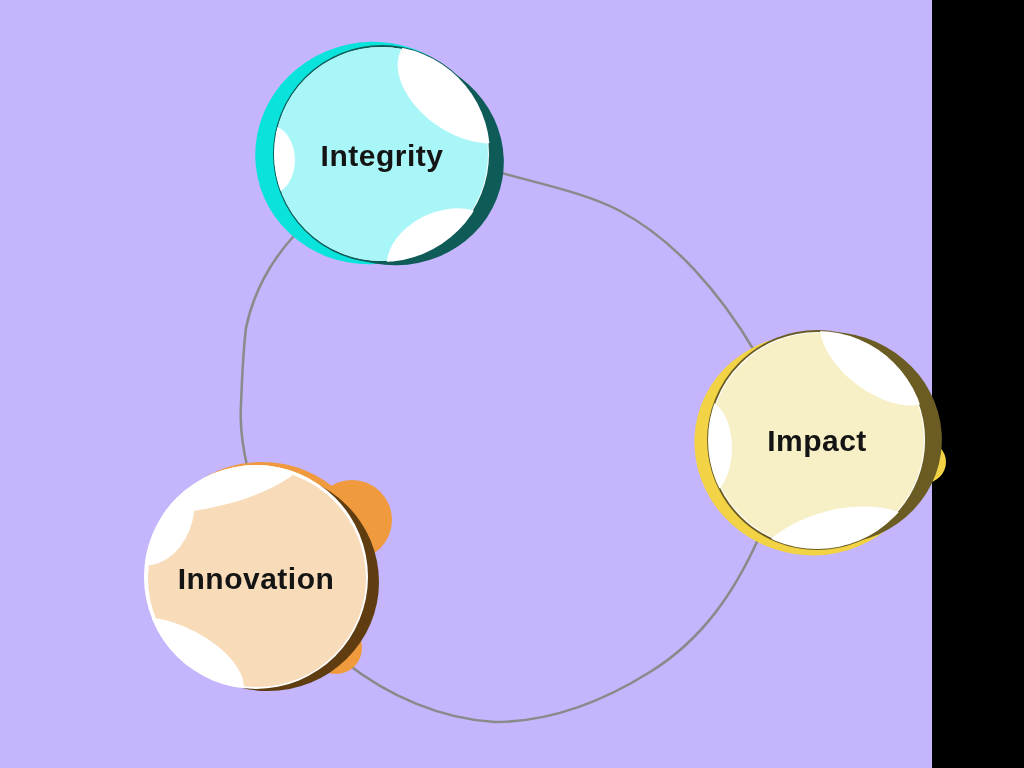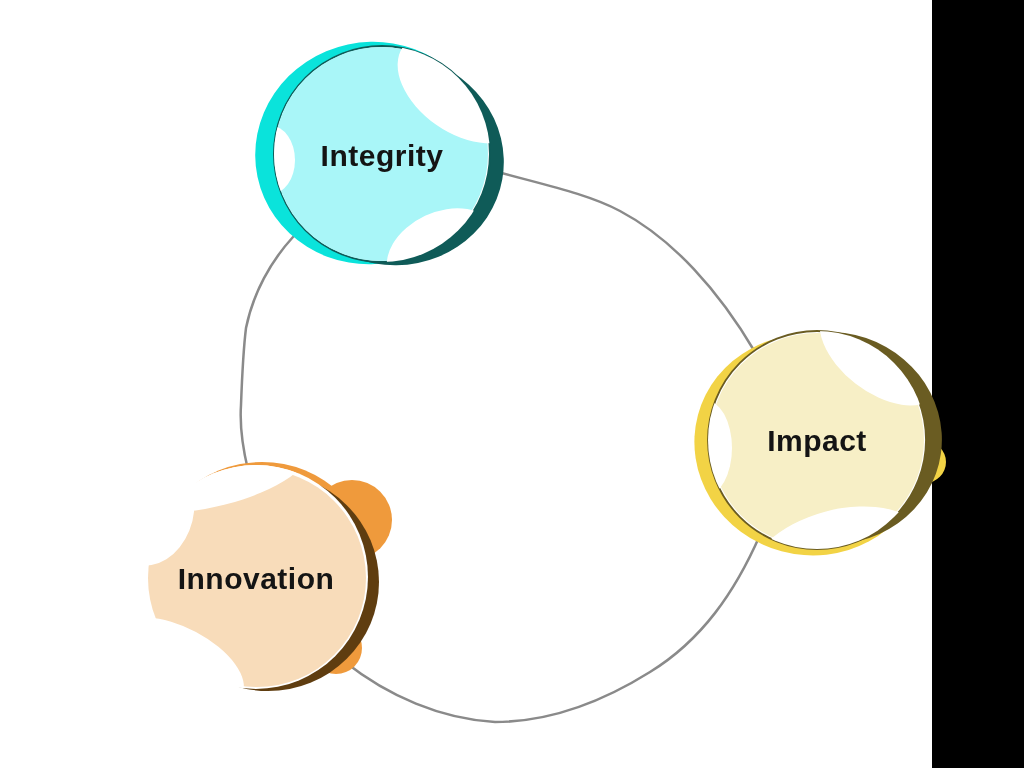--- a/index.html
+++ b/index.html
@@ -8,21 +8,21 @@
     width: 1024px;
     height: 768px;
     background: #000000;
     overflow: hidden;
     font-family: "Liberation Sans", sans-serif;
   }
   .stage {
     position: relative;
     width: 932px;
     height: 768px;
-    background: #ffffff;
+    background: #c4b5fd;
   }
   svg { display: block; }
   .node-label {
     font-family: "Liberation Sans", sans-serif;
     font-size: 30px;
     font-weight: 700;
     letter-spacing: 0.5px;
     text-anchor: middle;
   }
 </style>

